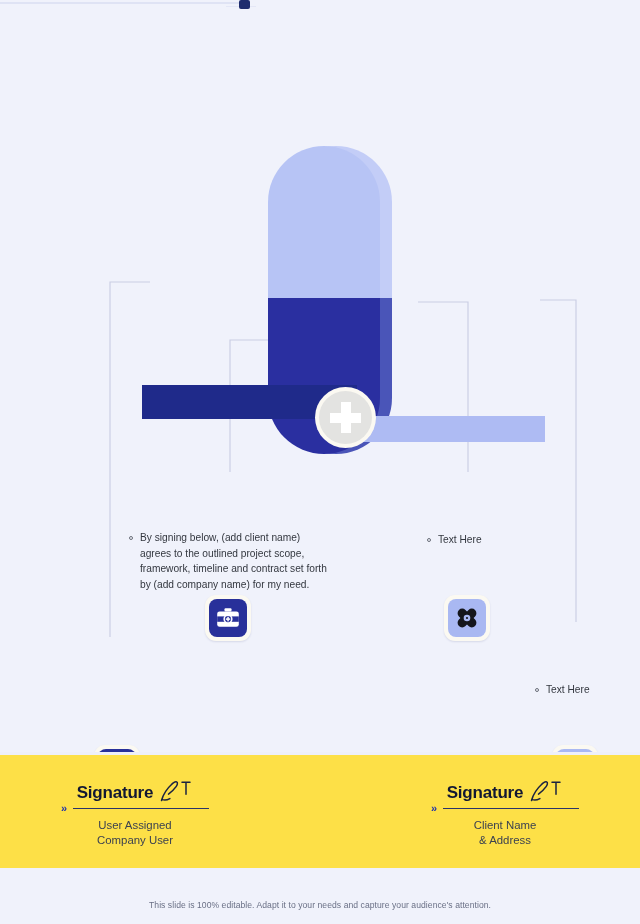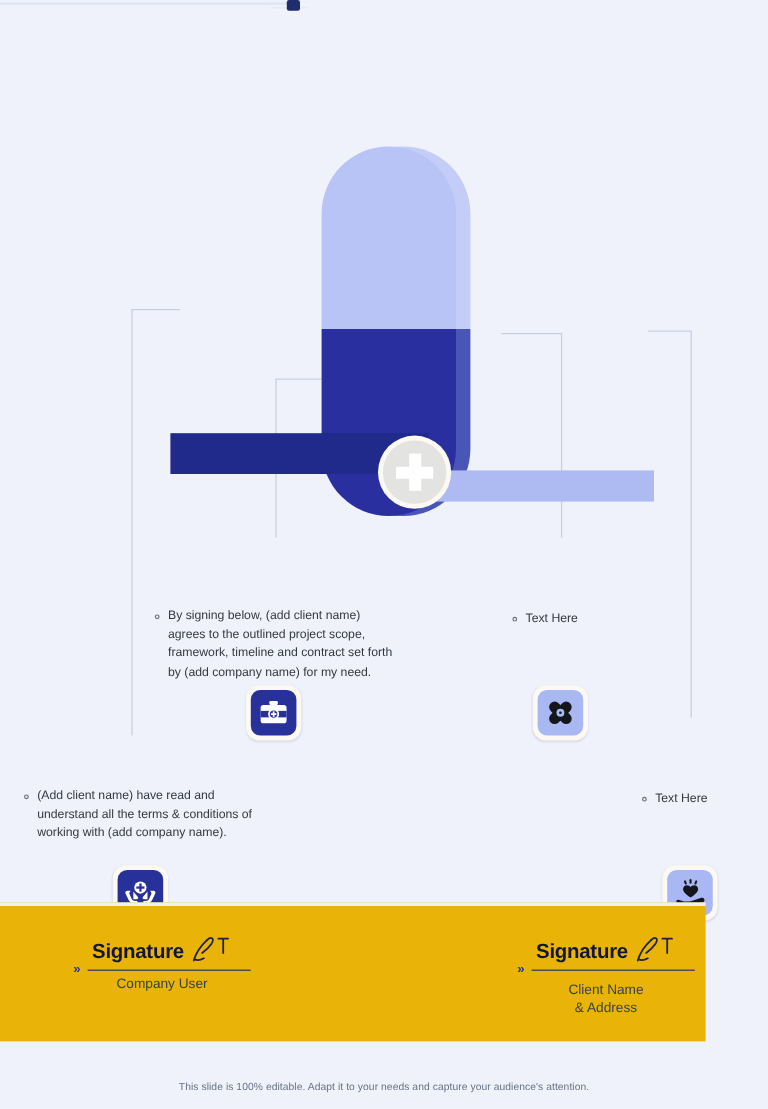--- a/index.html
+++ b/index.html
@@ -39,21 +39,21 @@
     color:#17171d; letter-spacing:-0.2px;
   }
   #subtitle{
     margin-top:6px;
     font-size:8.4px; line-height:11px; color:#5a6075;
     letter-spacing:0.05px; max-width:600px;
   }
 
   
   #diagram{
-    position:absolute; left:0; top:108px; width:516px; height:630px;
+    position:absolute; left:0; top:132px; width:516px; height:630px;
   }
 
   
   #connectors{ position:absolute; left:0; top:0; width:640px; height:630px; }
 
   
   .capsule-wrap{ position:absolute; left:268px; top:14px; width:124px; height:308px; }
   .capsule-shadow{
     position:absolute; left:12px; top:0; width:112px; height:308px;
     border-radius:56px;
@@ -110,22 +110,22 @@
     font-size:10.2px; line-height:15.6px; color:#33373f;
   }
   .node-text .bullet{
     flex:0 0 auto; width:4px; height:4px; margin-top:6px;
     border:1px solid #6b6f7a; border-radius:50%;
   }
   .node-text .body{ flex:1 1 auto; }
 
   
   #sig-band{
-    position:absolute; left:0; top:752px; width:588px; height:116px;
-    background:#eab308;
+    position:absolute; left:0; top:752px; width:640px; height:116px;
+    background:#fde047;
     border-top:3px solid #eef0f9;
     padding-left:15px;
   }
   .sig-block{ position:absolute; top:22px; width:220px; text-align:center; }
   .sig-block.left{ left:25px; }
   .sig-block.right{ left:395px; }
   .sig-row{
     display:flex; align-items:flex-end; justify-content:center; gap:6px;
     height:26px;
   }
@@ -260,24 +260,20 @@
   <div class="node-text" style="left:129px; top:398px; width:200px;">
     <span class="bullet"></span>
     <span class="body">By signing below, (add client name) agrees to the outlined project scope, framework, timeline and contract set forth by (add company name) for my need.</span>
   </div>
 
   <div class="node-text" style="left:427px; top:400px; width:150px;">
     <span class="bullet"></span>
     <span class="body">Text Here</span>
   </div>
 
-  <div class="node-text" style="left:20px; top:548px; width:196px;">
-    <span class="bullet"></span>
-    <span class="body">(Add client name) have read and understand all the terms &amp; conditions of working with (add company name).</span>
-  </div>
 
   <div class="node-text" style="left:535px; top:550px; width:100px;">
     <span class="bullet"></span>
     <span class="body">Text Here</span>
   </div>
 
 </div>
 
 <div id="sig-band">
 
@@ -288,20 +284,21 @@
         <path d="M2.5 21.5C4 16 8 9.5 13.5 4.5" stroke="#1b2340" stroke-width="1.5" fill="none" stroke-linecap="round"></path>
         <path d="M13.5 4.5c1.4-1.3 3-2.4 4.2-1.6 1.3.8.7 2.9-.6 4.8-1.6 2.3-4.4 5-7.6 7.4" stroke="#1b2340" stroke-width="1.5" fill="none" stroke-linecap="round"></path>
         <path d="M3.2 20.6c2.6.9 5.3.3 7.7-1.0" stroke="#1b2340" stroke-width="1.5" fill="none" stroke-linecap="round"></path>
         <path d="M23 3.2h8M27 3.2v12" stroke="#1b2340" stroke-width="1.5" fill="none" stroke-linecap="round"></path>
       </svg>
     </div>
     <div class="sig-rule">
       <span class="chev">»</span>
       <span class="ln"></span>
     </div>
+    <div class="sig-sub">User Assigned</div>
     <div class="sig-sub" style="margin-top:0">Company User</div>
   </div>
 
   <div class="sig-block right">
     <div class="sig-row">
       <span class="sig-word">Signature</span>
       <svg width="34" height="24" viewBox="0 0 34 24">
         <path d="M2.5 21.5C4 16 8 9.5 13.5 4.5" stroke="#1b2340" stroke-width="1.5" fill="none" stroke-linecap="round"></path>
         <path d="M13.5 4.5c1.4-1.3 3-2.4 4.2-1.6 1.3.8.7 2.9-.6 4.8-1.6 2.3-4.4 5-7.6 7.4" stroke="#1b2340" stroke-width="1.5" fill="none" stroke-linecap="round"></path>
         <path d="M3.2 20.6c2.6.9 5.3.3 7.7-1.0" stroke="#1b2340" stroke-width="1.5" fill="none" stroke-linecap="round"></path>

